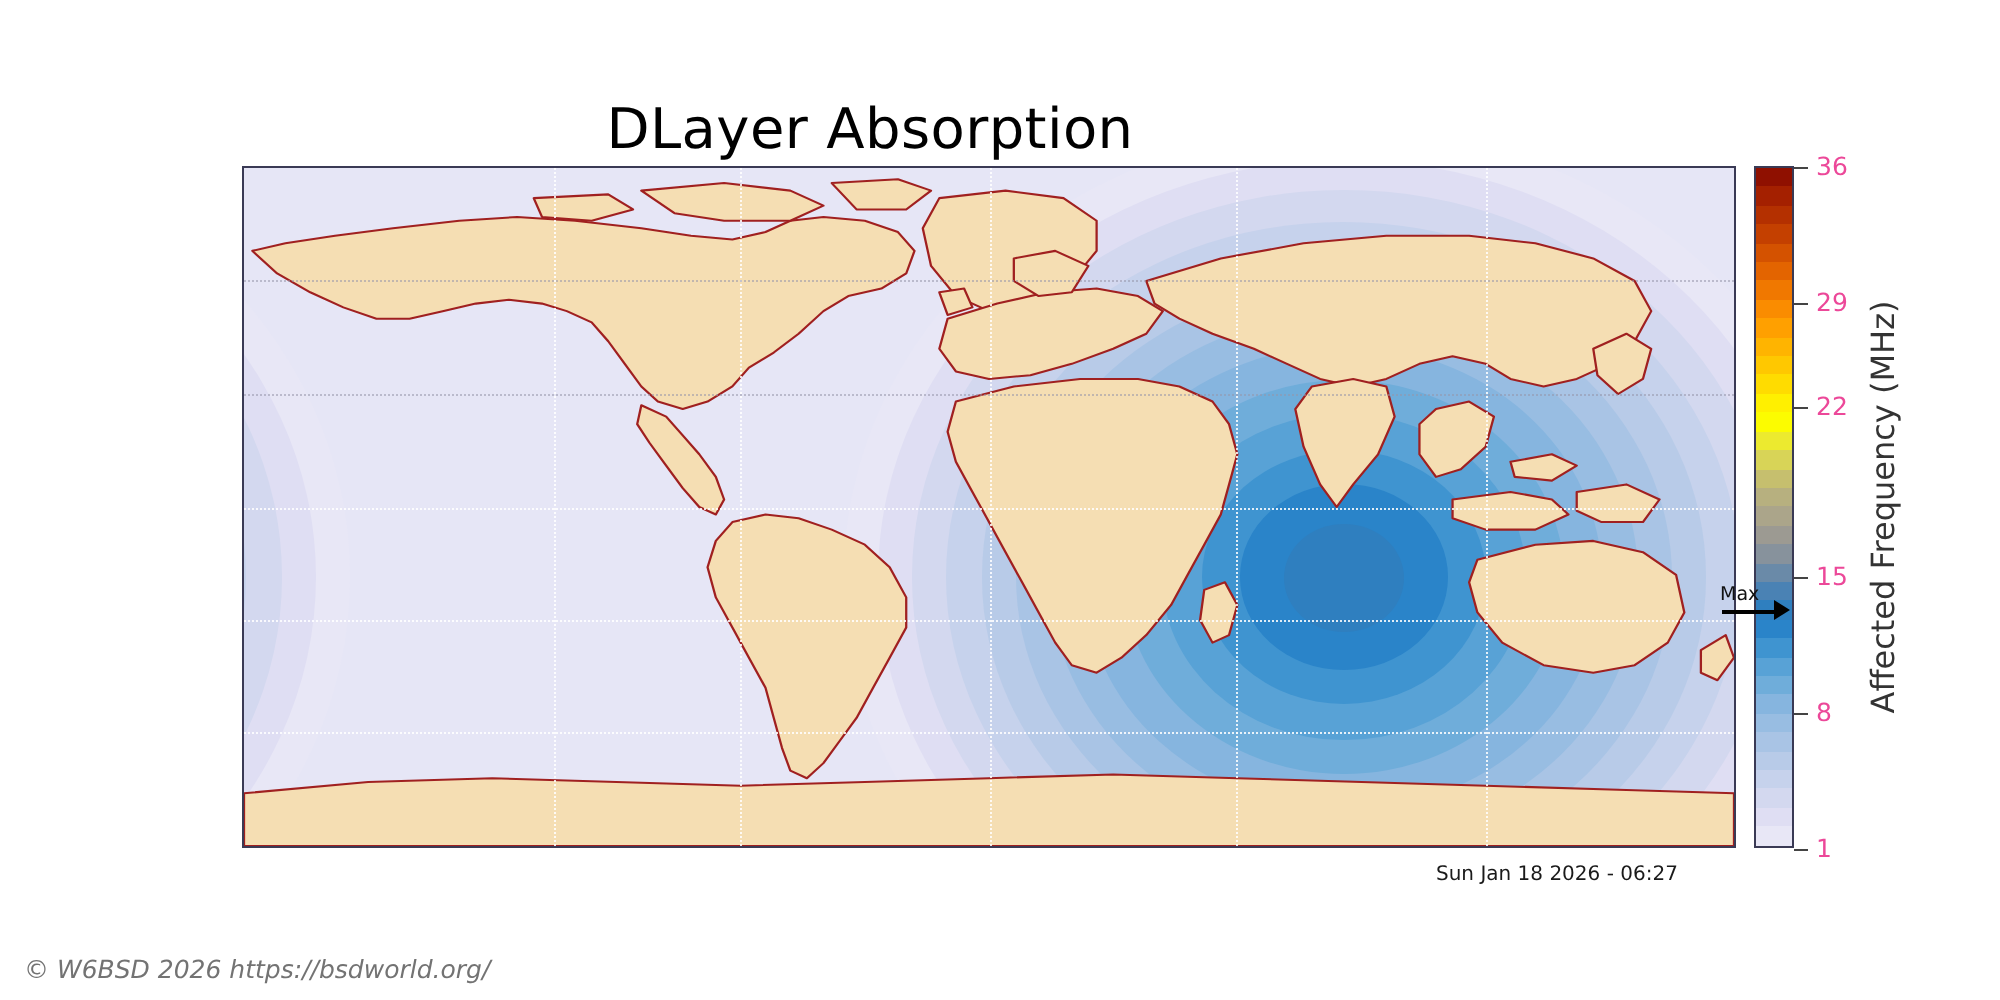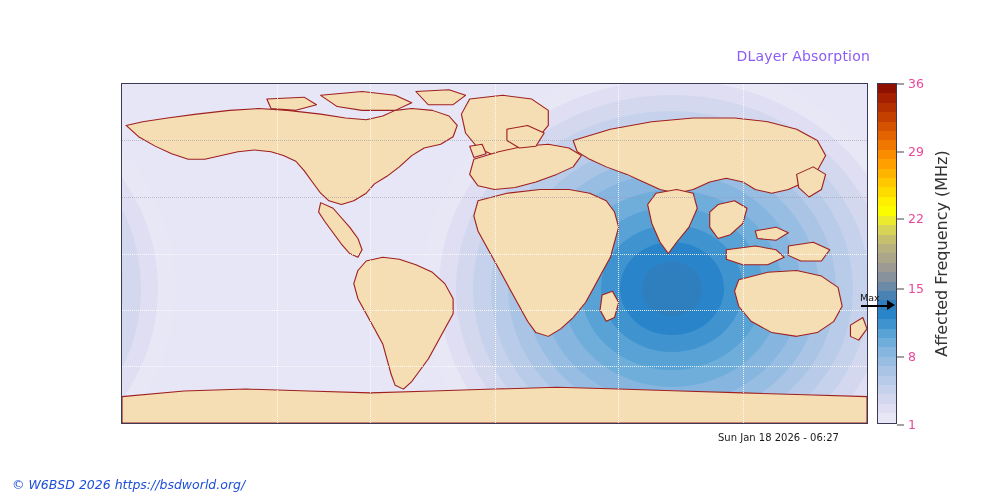--- a/index.html
+++ b/index.html
@@ -1,22 +1,22 @@
 <!DOCTYPE html>
 <html><head>
 <meta charset="utf-8">
 <style>
   html,body{margin:0;padding:0;background:#ffffff;}
   body{width:1000px;height:500px;overflow:hidden;
        font-family:"DejaVu Sans","Liberation Sans",sans-serif;color:#222;}
   #root{position:relative;width:1000px;height:500px;background:#ffffff;}
 
   
-  #title{position:absolute;left:0;top:48px;width:870px;text-align:right;
-         font-size:14px;color:#8b5cf6;letter-spacing:.2px;}
+  #title{position:absolute;left:0;top:48px;width:870px;text-align:center;
+         font-size:28px;color:#000000;letter-spacing:.2px;}
 
   
   #map{position:absolute;left:121px;top:83px;width:747px;height:341px;
        background:#e6e6f6;overflow:hidden;border:1px solid #3a3a55;box-sizing:border-box;}
   #mapclip{position:absolute;inset:0;overflow:hidden;}
   #mapsvg{position:absolute;left:0;top:0;width:100%;height:100%;display:block;}
 
   
   .blob{position:absolute;border-radius:50%;pointer-events:none;}
 
@@ -45,21 +45,21 @@
   #maxmark .arr{position:absolute;left:1px;top:13px;width:28px;height:0;
                 border-top:2px solid #000;}
   #maxmark .head{position:absolute;left:27px;top:8px;width:0;height:0;
                  border-top:5px solid transparent;border-bottom:5px solid transparent;
                  border-left:8px solid #000;}
 
   
   #status{position:absolute;left:122px;top:429px;font-size:11.5px;color:#1a1a1a;
           line-height:15px;}
   #stamp{position:absolute;left:718px;top:432px;font-size:10px;color:#1a1a1a;}
-  #copy{position:absolute;left:12px;top:477px;font-size:12.5px;color:#1d4ed8;
+  #copy{position:absolute;left:12px;top:477px;font-size:12.5px;color:#737373;
         font-style:italic;}
 </style>
 </head>
 <body>
 
 <div id="root">
 
   <div id="title">DLayer Absorption</div>
 
   <div id="map">
@@ -195,21 +195,21 @@
       <div class="cseg" style="height: 2.77778%; background: rgb(184, 203, 232);"></div>
       <div class="cseg" style="height: 2.77778%; background: rgb(198, 210, 236);"></div>
       <div class="cseg" style="height: 2.77778%; background: rgb(211, 216, 239);"></div>
       <div class="cseg" style="height: 2.77778%; background: rgb(223, 222, 243);"></div>
       <div class="cseg" style="height: 2.77778%; background: rgb(232, 231, 246);"></div>
     </div>
   <div id="cticks">
       <div class="ctick" style="top: 341px;"><i></i>1</div>
       <div class="ctick" style="top: 272.8px;"><i></i>8</div>
       <div class="ctick" style="top: 204.6px; text-align: right;"><i></i>15</div>
-      <div class="ctick" style="top: 135px;"><i></i>22</div>
+      <div class="ctick" style="top: 120px;"><i></i>22</div>
       <div class="ctick" style="top: 68.2px;"><i></i>29</div>
       <div class="ctick" style="top: 0px;"><i></i>36</div>
     </div>
   <div id="cbtitle">Affected Frequency (MHz)</div>
 
   <div id="maxmark">
     <span class="lbl">Max</span>
     <span class="arr"></span>
     <span class="head"></span>
   </div>

